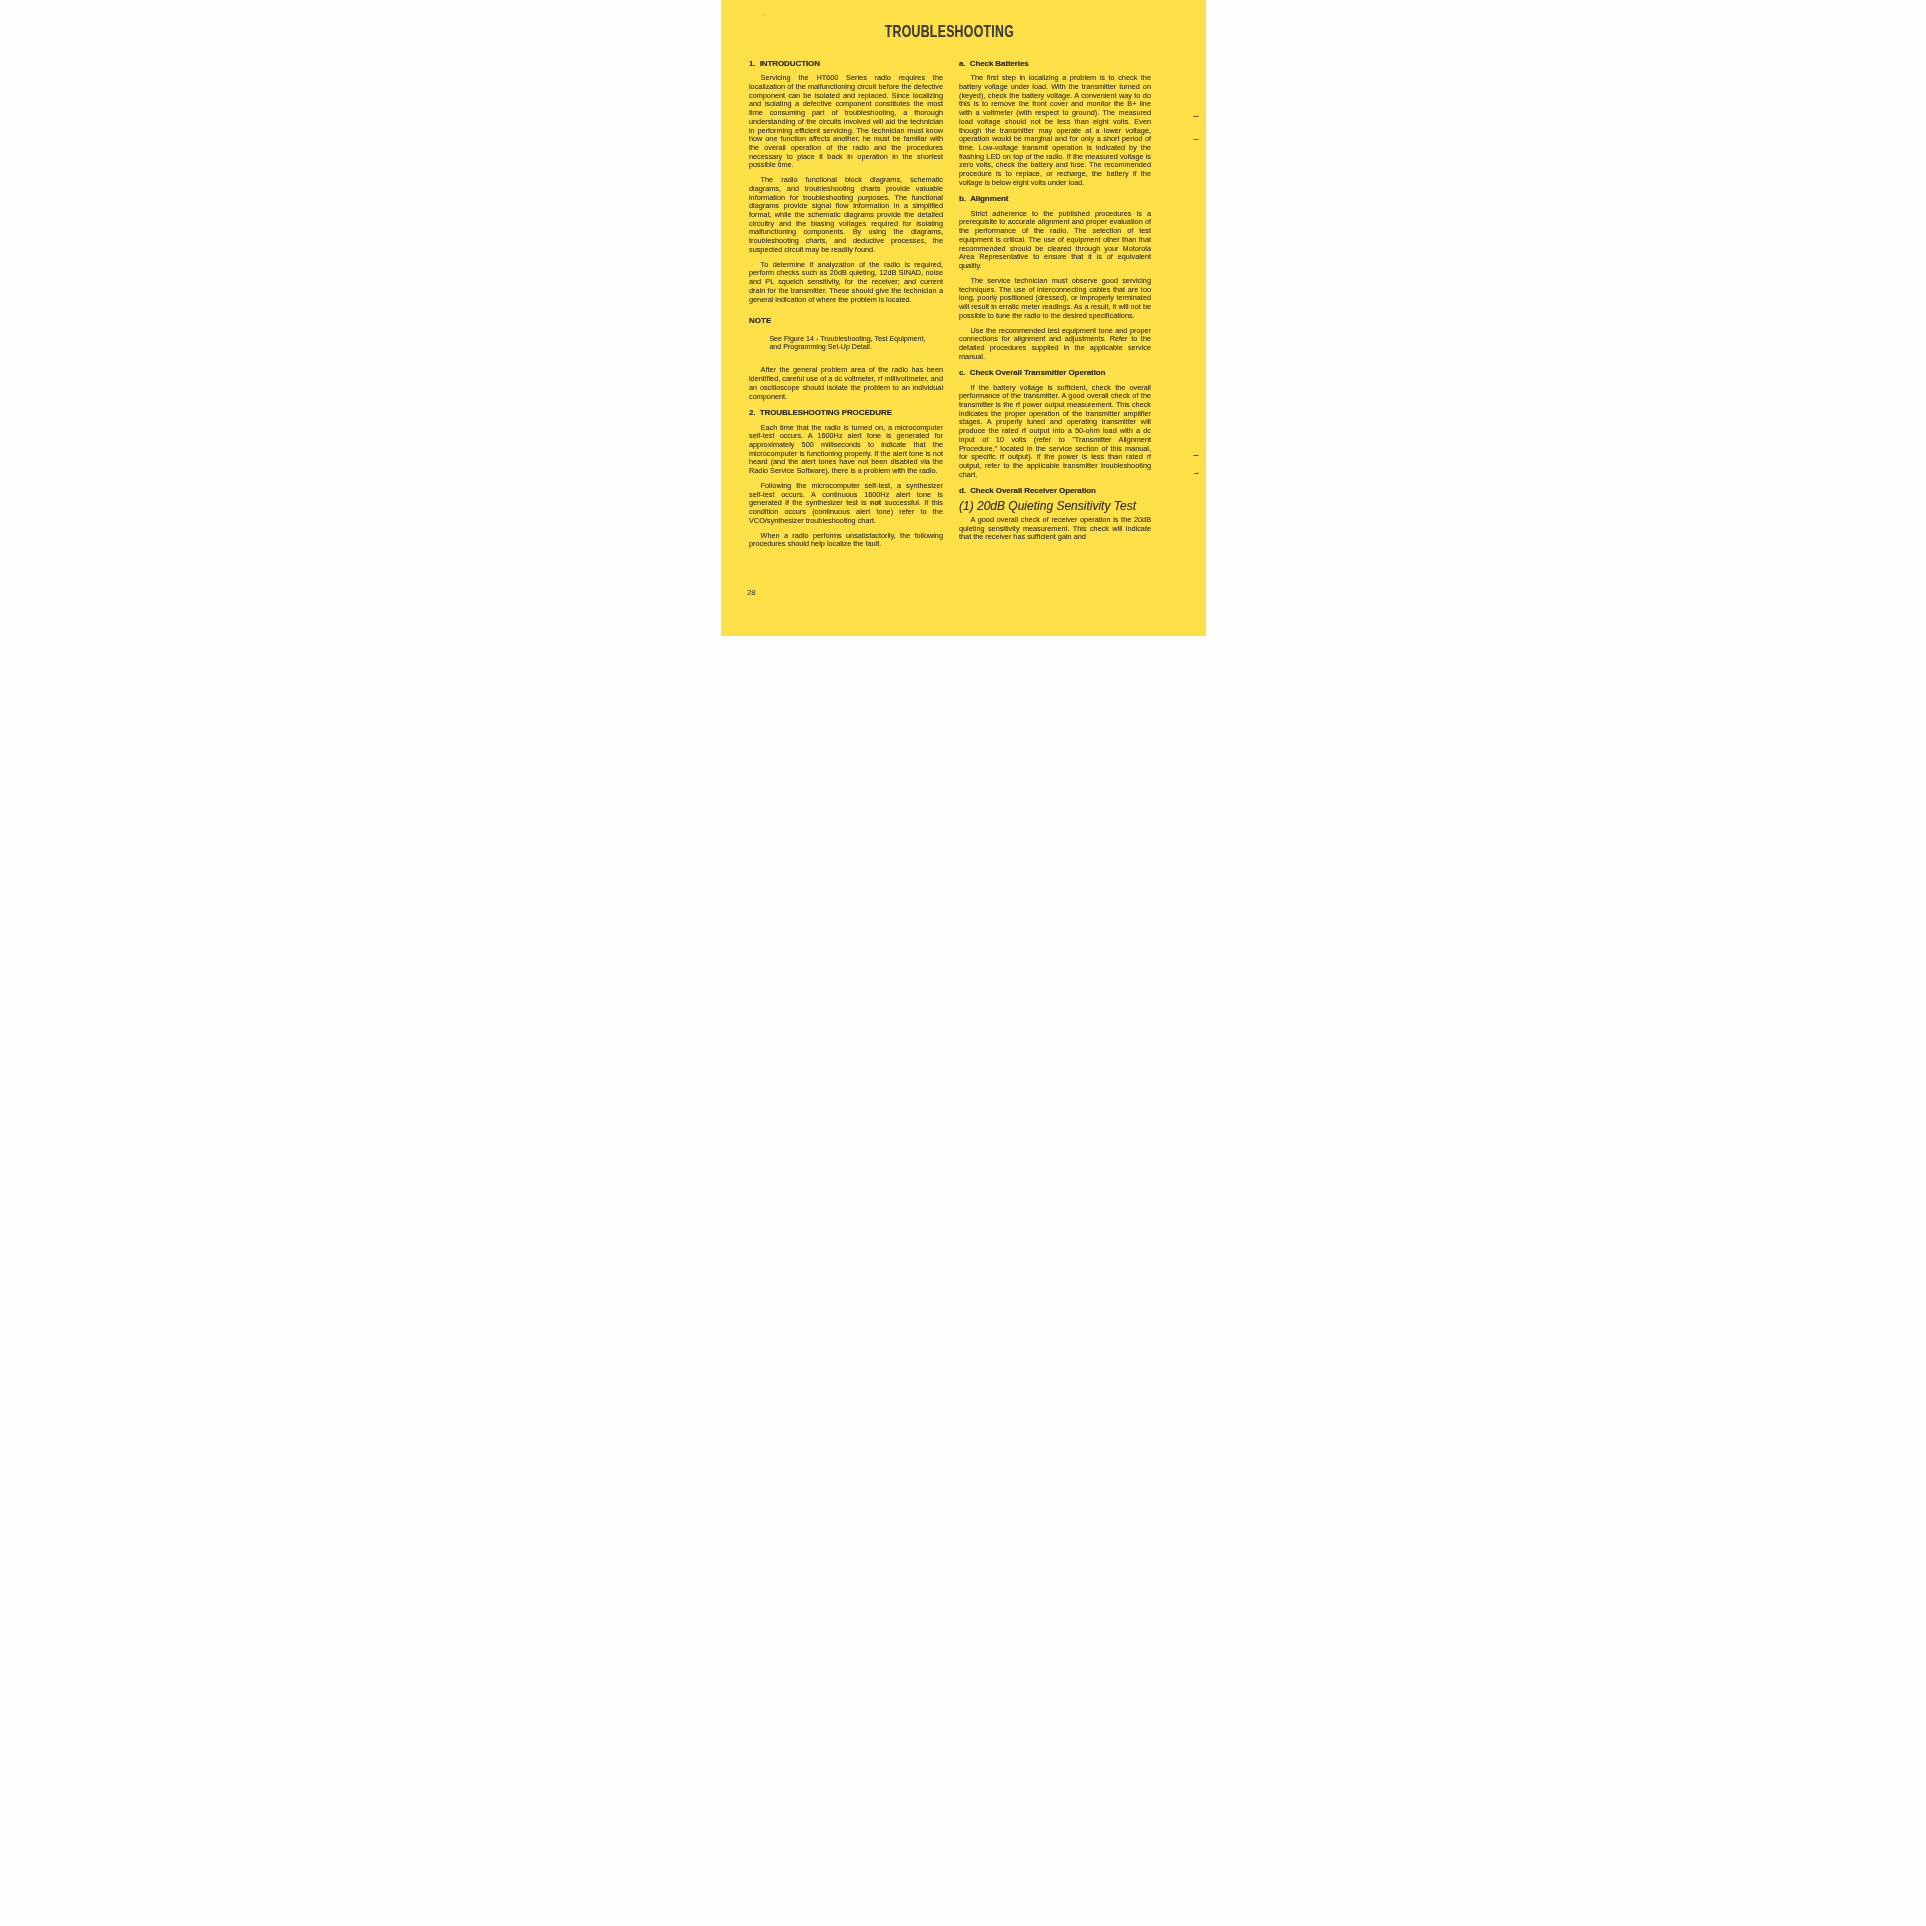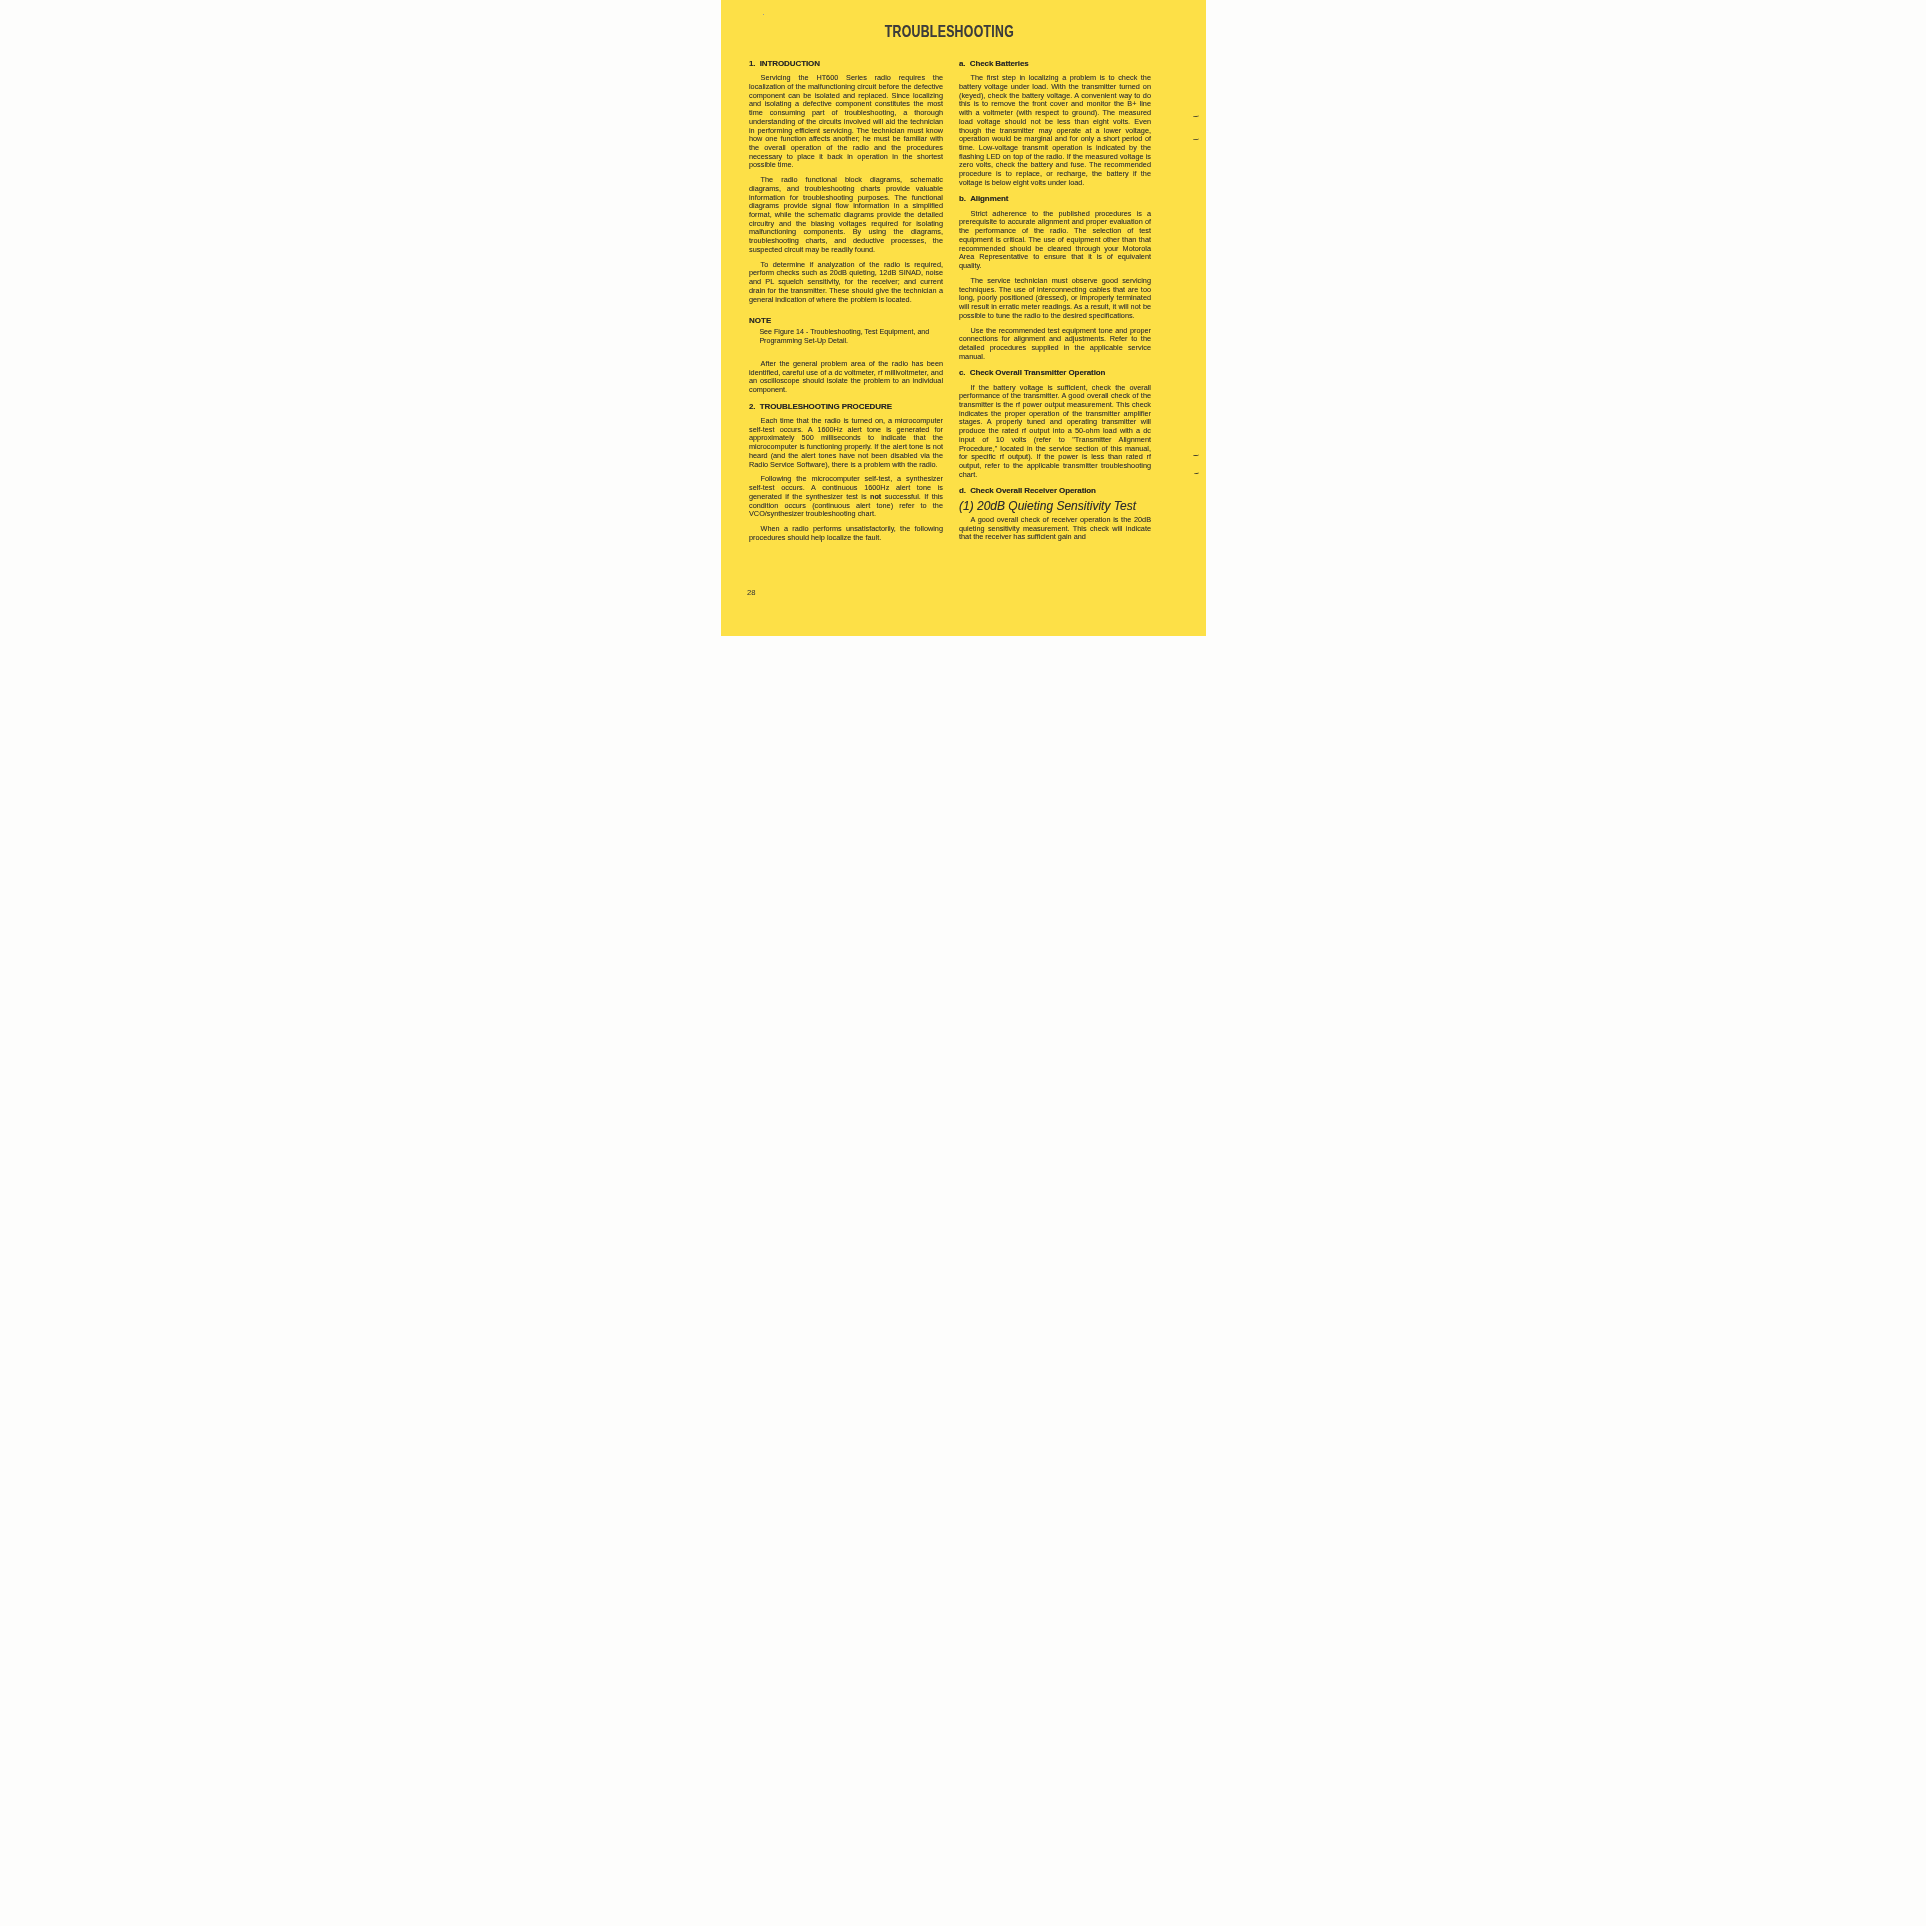--- a/index.html
+++ b/index.html
@@ -67,21 +67,21 @@
   }
   .note-head{
     font-size:8px;
     font-weight:bold;
     color:#262626;
     margin:0 0 3.5px 0;
   }
   .note-body{
     font-size:7.1px;
     line-height:8.5px;
-    margin:0;
+    margin:10px;
     padding-left:10.4px;
     padding-right:5.4px;
     text-align:left;
   }
   .page-number{
     position:absolute;
     left:26.6px;
     top:588px;
     font-size:7.7px;
     color:#333;

